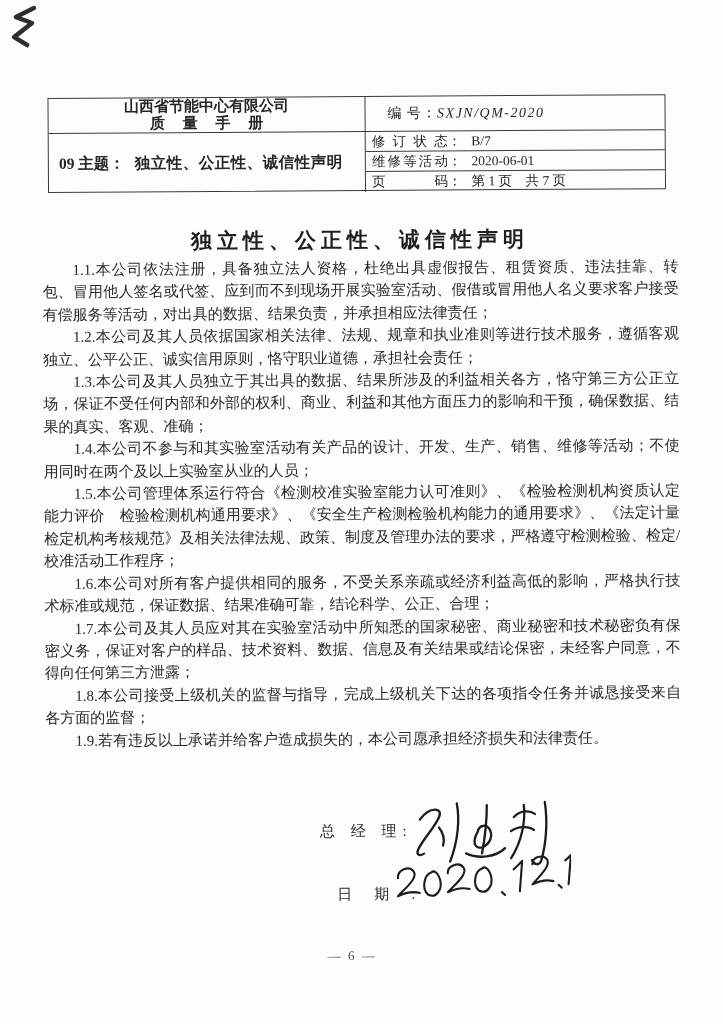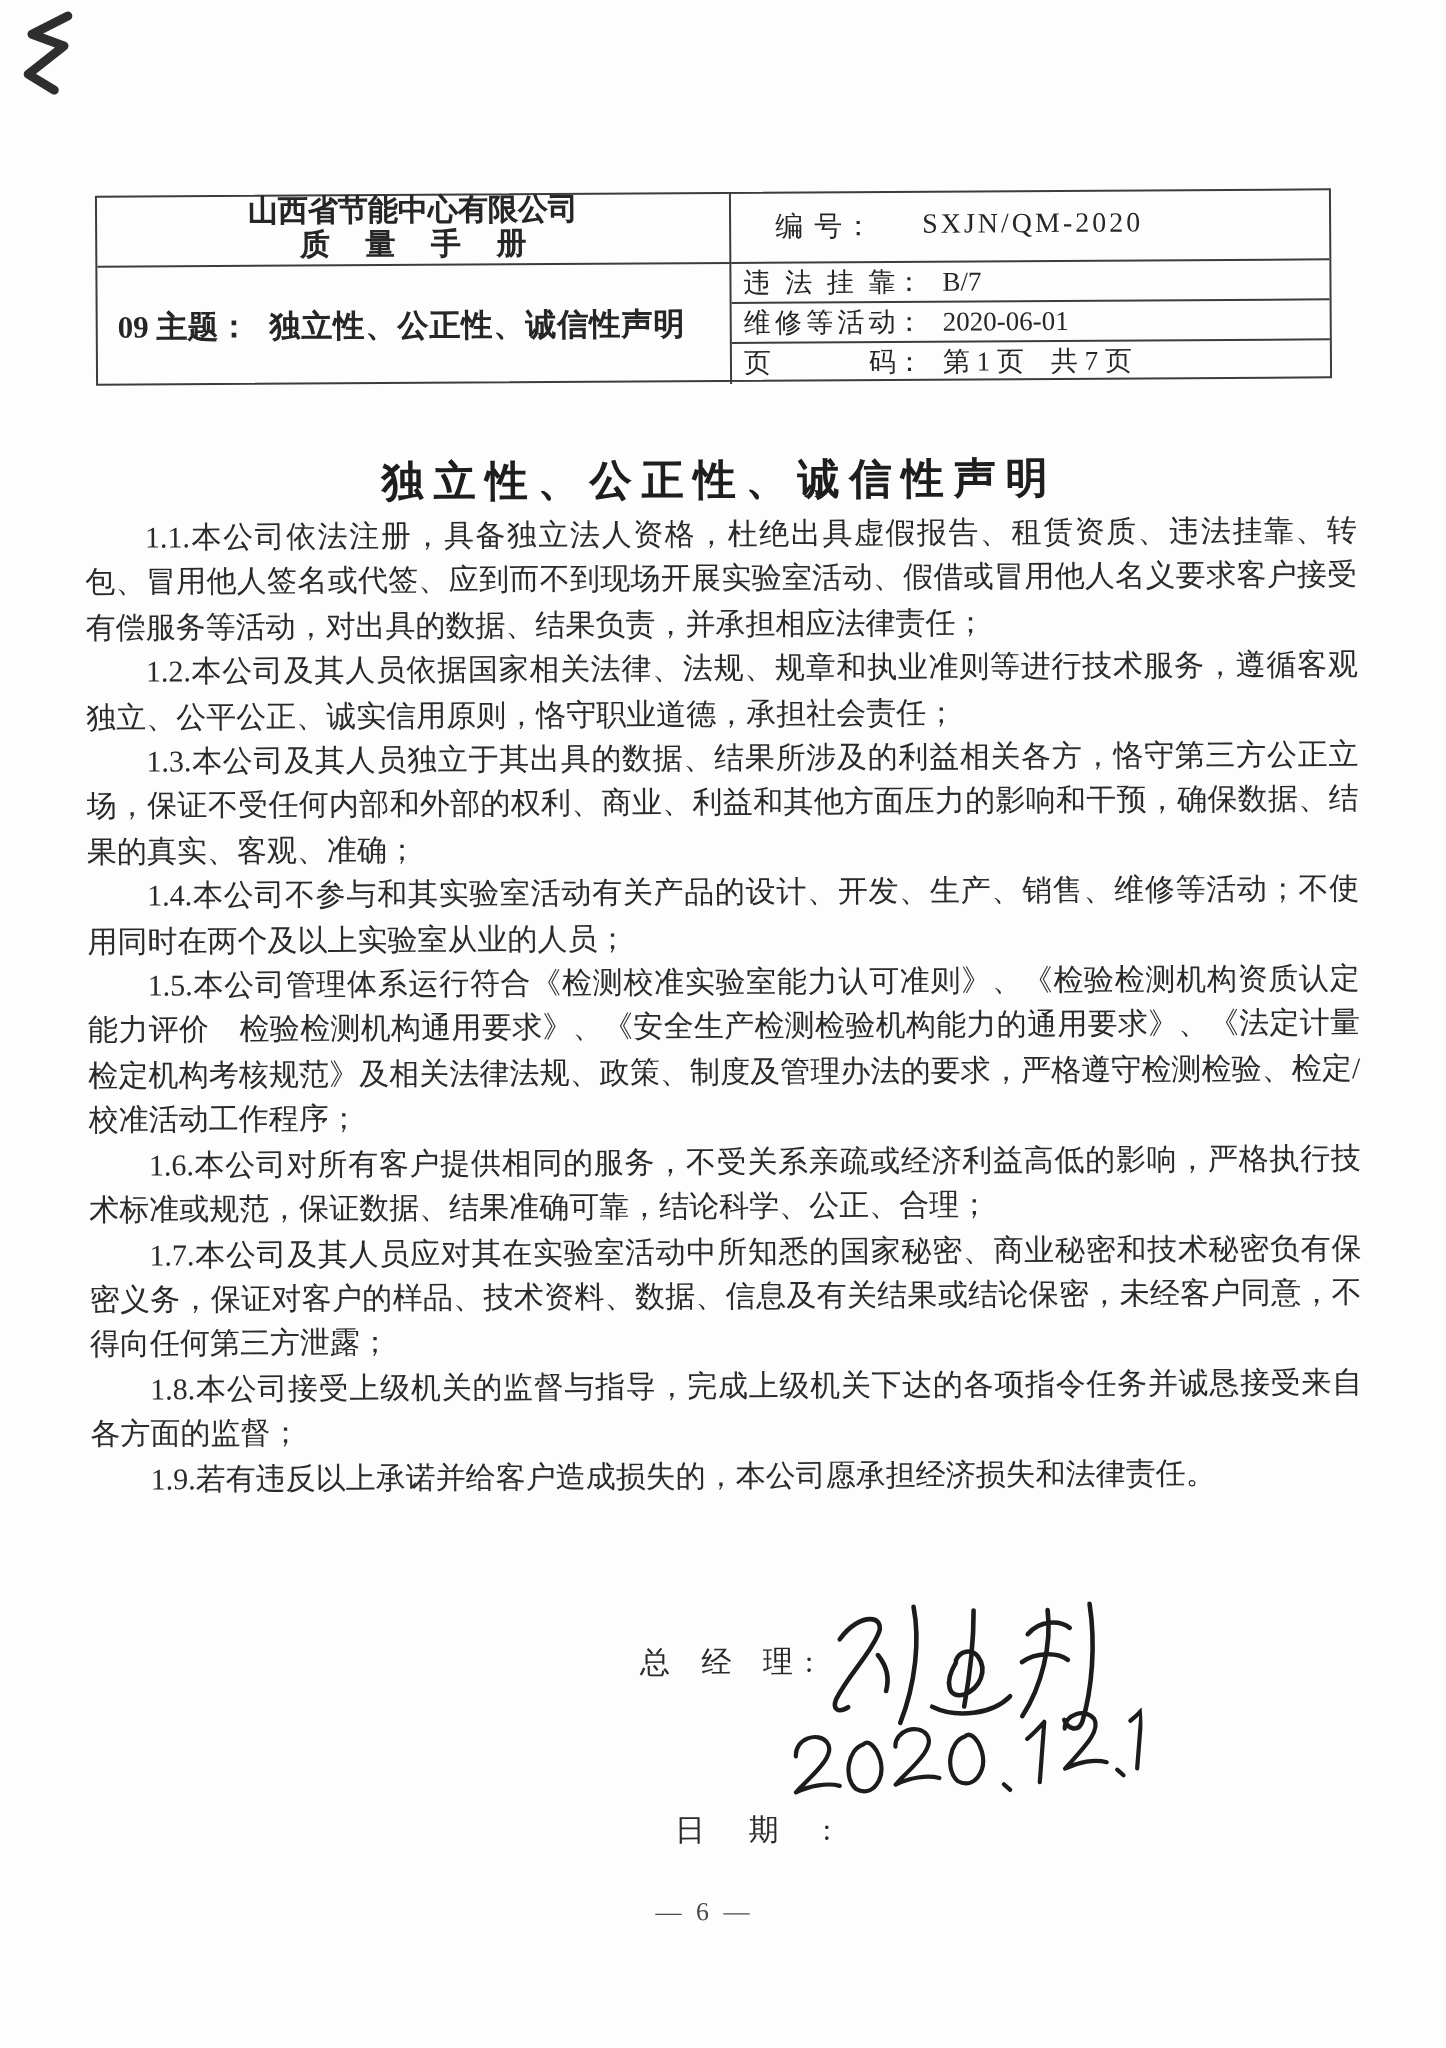--- a/index.html
+++ b/index.html
@@ -28,21 +28,21 @@
   .c-company .l2{letter-spacing:7px;margin-left:7px;}
   .c-subject{
     grid-column:1;grid-row:2/5;border-right:1.5px solid #3c3c3c;
     font-weight:bold;font-size:15.5px;padding-left:10px;
   }
   .c-subject .sec-title{margin-left:10px;letter-spacing:0.5px;}
   .c-docno{
     grid-column:2;grid-row:1;border-bottom:1.5px solid #3c3c3c;
     font-size:14px;padding-left:22px;letter-spacing:1px;
   }
-  .c-docno .val{margin-left:24px;letter-spacing:1.5px;}
+  .c-docno .val{font-style:italic;margin-left:0;letter-spacing:1.5px;}
   .r2{grid-column:2;grid-row:2;border-bottom:1.5px solid #3c3c3c;}
   .r3{grid-column:2;grid-row:3;border-bottom:1.5px solid #3c3c3c;}
   .r4{grid-column:2;grid-row:4;}
   .rrow{font-size:13.5px;padding-left:6px;}
   .rrow .lbl{display:inline-block;width:76px;text-align:justify;text-align-last:justify;letter-spacing:0;}
   .rrow .cln{margin-right:10px;}
   
   .doc-title{
     position:absolute;left:0;right:0;top:226px;text-align:center;
     font-size:21px;font-weight:bold;letter-spacing:5px;color:#1e1e1e;
@@ -50,21 +50,21 @@
   
   .body-text{
     position:absolute;left:44px;top:257px;width:636px;
     font-size:15px;line-height:22.4px;text-align:justify;color:#2a2a2a;
   }
   .body-text p{margin:0;text-indent:2em;}
   
   .sig-block{position:absolute;left:318px;top:818px;width:340px;height:110px;font-size:15px;color:#2a2a2a;}
   .sig-label{position:absolute;left:0;letter-spacing:6px;}
   .sig-label.mgr{top:4px;}
-  .sig-label.date{top:88px;margin-left:17px;}
+  .sig-label.date{top:67px;margin-left:17px;}
   .sig-label .jus{display:inline-block;width:84px;text-align:justify;text-align-last:justify;}
   .hand{position:absolute;stroke:#1c1c1c;fill:none;stroke-linecap:round;stroke-linejoin:round;}
   .sig-name-svg{left:88px;top:-22px;}
   .sig-date-svg{left:72px;top:38px;transform:rotate(-3deg);}
   
   .footer{
     position:absolute;left:0;right:24px;top:948px;text-align:center;
     font-size:13px;color:#4a4a4a;letter-spacing:2px;
   }
   
@@ -86,21 +86,21 @@
     </div>
     <div class="cell c-subject">
       <span>09 主题：</span>
       <span class="sec-title">独立性、公正性、诚信性声明</span>
     </div>
     <div class="cell c-docno">
       <span>编 号：</span>
       <span class="val">SXJN/QM-2020</span>
     </div>
     <div class="cell r2 rrow">
-      <span class="lbl">违法挂靠</span>
+      <span class="lbl">修订状态</span>
         <span class="cln">：</span>
       <span>B/7</span>
     </div>
     <div class="cell r3 rrow">
       <span class="lbl">维修等活动</span>
         <span class="cln">：</span>
       <span>2020-06-01</span>
     </div>
     <div class="cell r4 rrow">
       <span class="lbl">页码</span>

